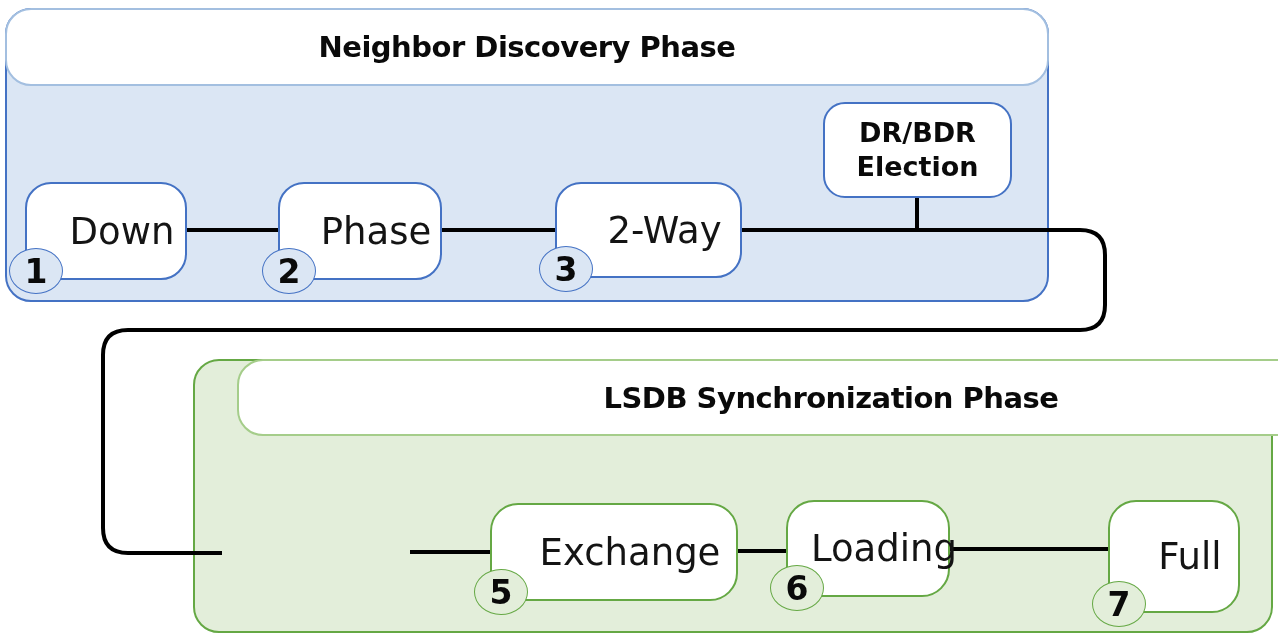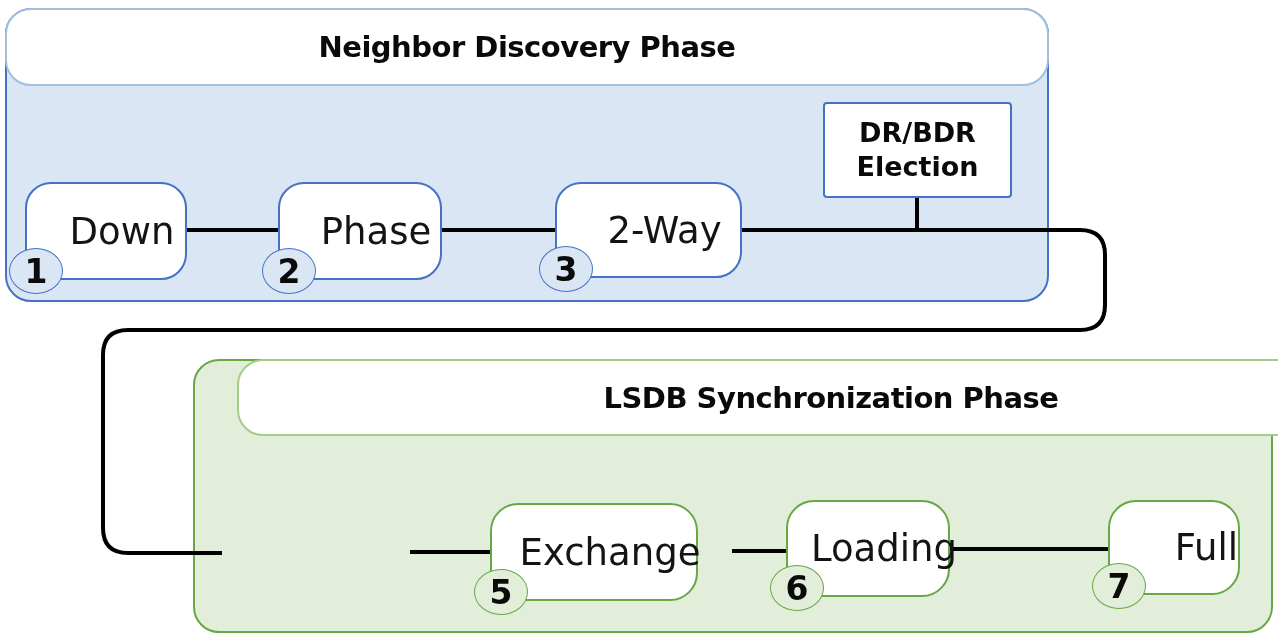--- a/index.html
+++ b/index.html
@@ -33,32 +33,32 @@
   .badge{
     position:absolute;left:-18px;bottom:-16px;width:54px;height:46px;border-radius:50%;
     display:flex;align-items:center;justify-content:center;
     font-size:33px;font-weight:700;color:#0a0a0a;z-index:5;box-sizing:border-box;
   }
   .badge.blue{background:#dbe6f4;border:1.8px solid #4472c4;}
   .badge.green{background:#e3eeda;border:1.8px solid #65a844;}
   
   .election-box{
     position:absolute;left:823px;top:102px;width:189px;height:96px;background:#ffffff;
-    border:2.5px solid #4472c4;border-radius:4px;z-index:4;box-sizing:border-box;
+    border:2.5px solid #4472c4;border-radius:22px;z-index:4;box-sizing:border-box;
     display:flex;align-items:center;justify-content:center;text-align:center;
     font-size:27px;font-weight:700;line-height:1.25;color:#0a0a0a;padding:0 18px;
   }
   
   .pos-down{left:25px;top:182px;width:162px;height:98px;}
   .pos-init{left:278px;top:182px;width:164px;height:98px;}
   .pos-2way{left:555px;top:182px;width:187px;height:96px;}
   .pos-exstart{left:222px;top:505px;width:188px;height:97px;}
-  .pos-exchange{left:490px;top:503px;width:208px;height:98px;}
+  .pos-exchange{left:490px;top:503px;width:248px;height:98px;}
   .pos-loading{left:786px;top:500px;width:164px;height:97px;}
-  .pos-full{left:1108px;top:500px;width:132px;height:95px;justify-content:flex-end;}
+  .pos-full{left:1108px;top:500px;width:132px;height:113px;}
 </style>
 </head>
 <body>
 
 <div class="canvas">
 
   <div class="phase blue"></div>
   <div class="titlebar blue">Neighbor Discovery Phase</div>
 
   <div class="phase green"></div>

